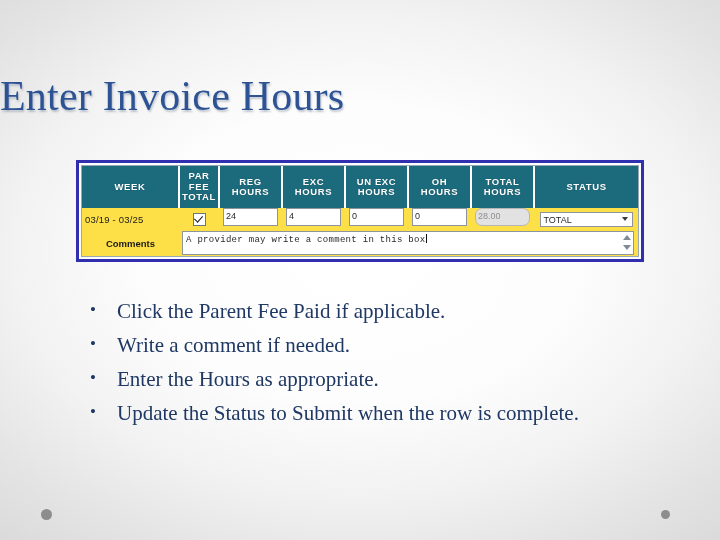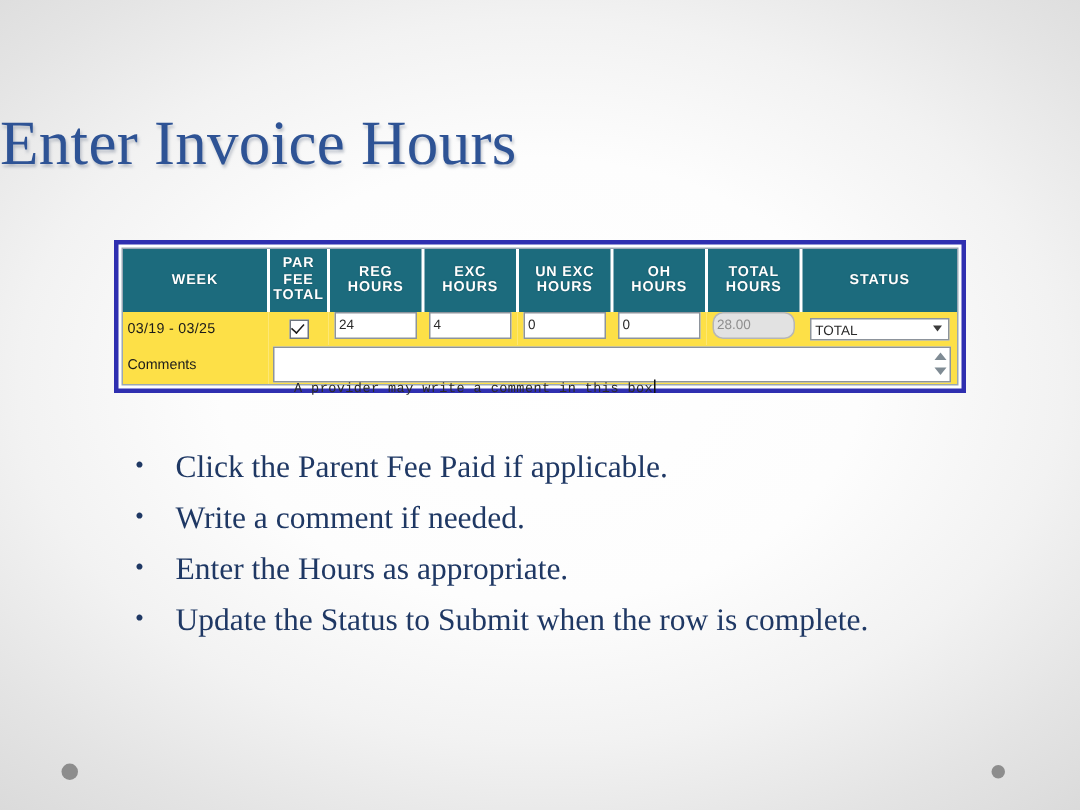--- a/index.html
+++ b/index.html
@@ -180,44 +180,44 @@
     border-top: 4.5px solid #3b3b3b;
   }
 
   
   .cmt-row td {
     background: #96cbcb;
     height: 26px;
     padding: 0;
   }
   .cmt-label {
-    text-align: left;
+    text-align: center;
     padding-right: 4px;
     font-size: 9.5px;
     color: #1a1a1a;
     font-family: "Liberation Sans", sans-serif;
+    font-weight: bold;
   }
   .cmt-area {
     position: relative;
     background: #ffffff;
     border: 1px solid #8d949c;
     height: 24px;
     margin: 1px 1px 1px 0;
     box-sizing: border-box;
   }
   .cmt-text {
     position: absolute;
-    left: 13px;
+    left: 3px;
     top: 2px;
     font-family: "Liberation Mono", monospace;
     font-size: 9px;
     color: #2a2a2a;
     letter-spacing: 0.3px;
     white-space: nowrap;
-    margin-top: 19px;
   }
   .caret-bar {
     display: inline-block;
     width: 1px;
     height: 9px;
     background: #111;
     vertical-align: -1px;
     margin-left: 1px;
   }
   .scroll-arrows {

